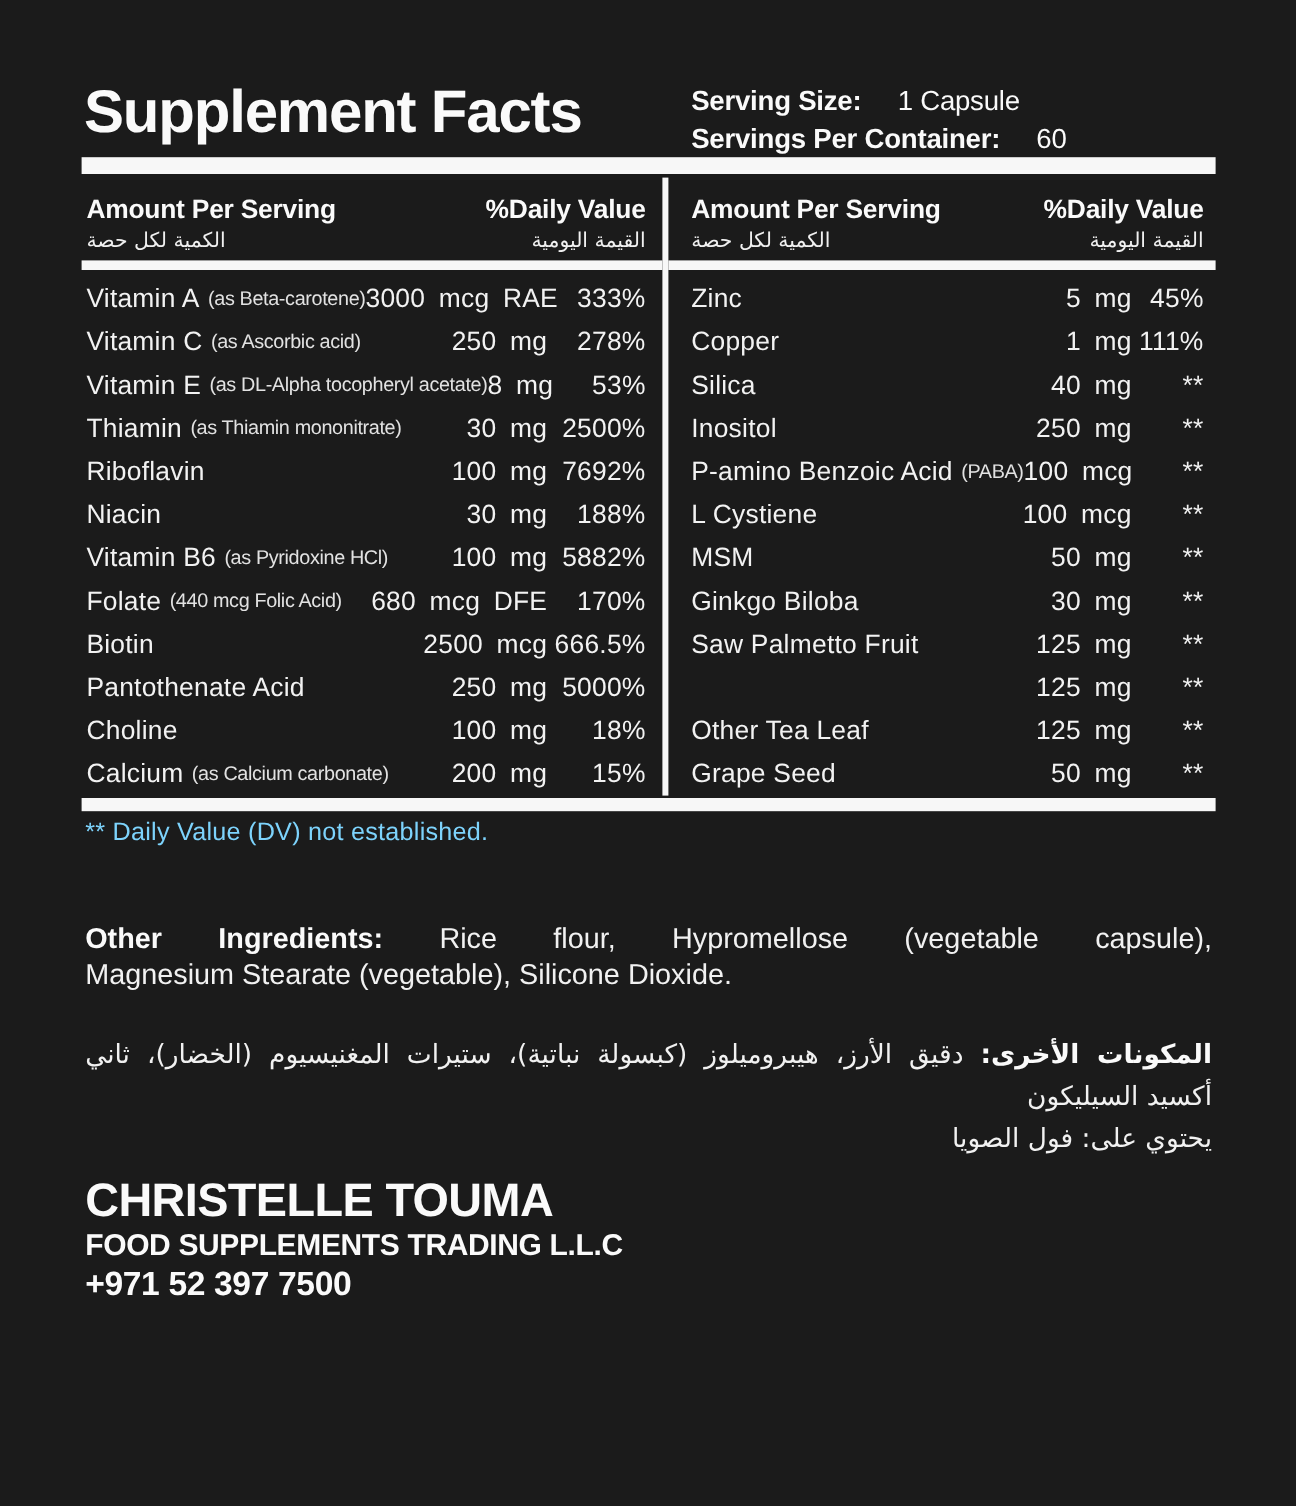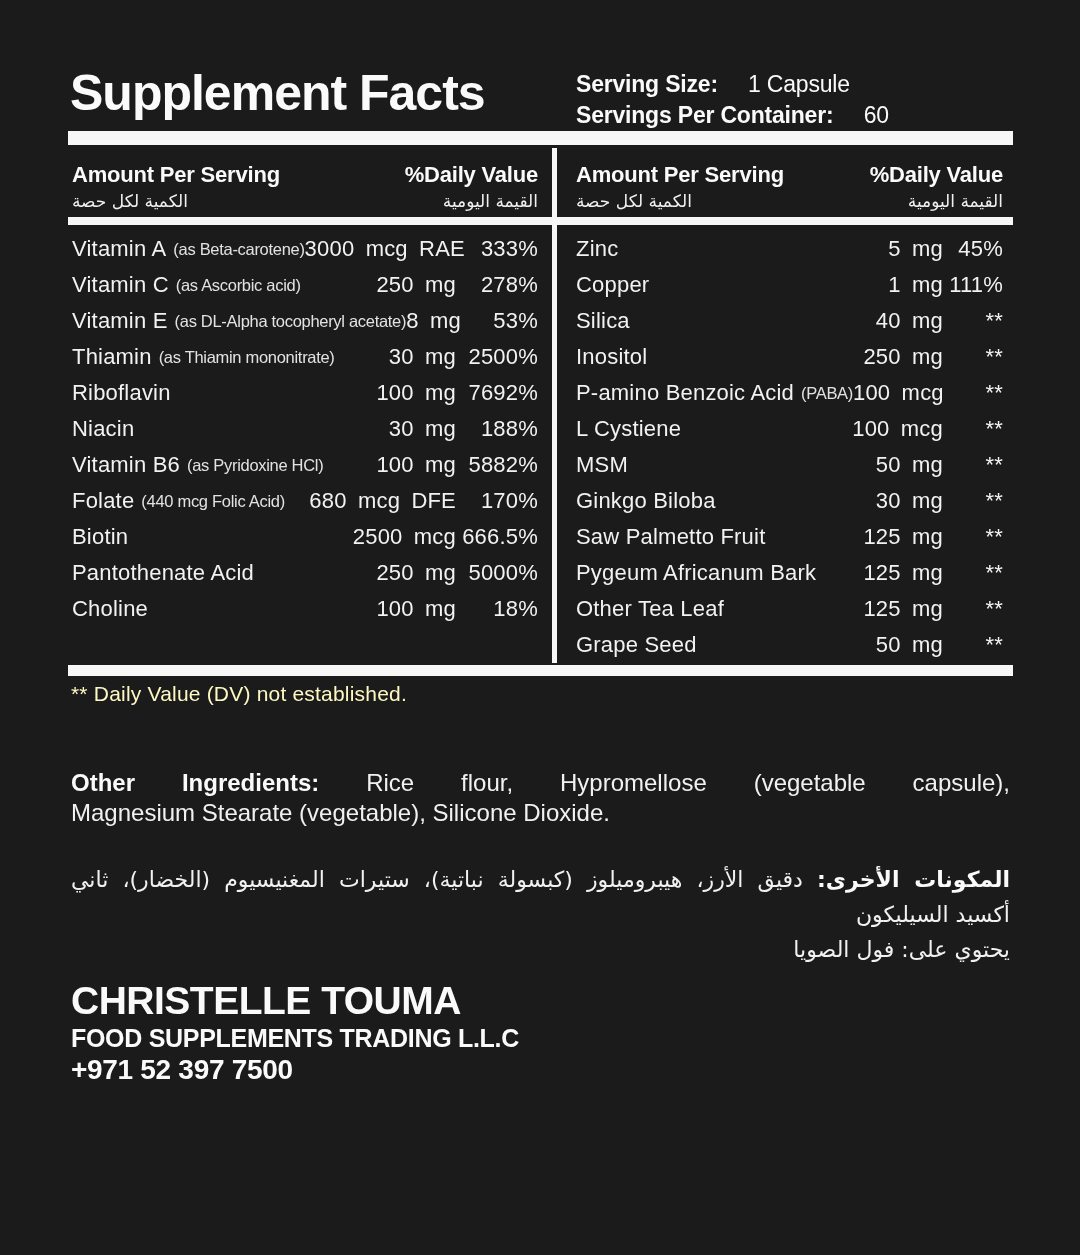--- a/index.html
+++ b/index.html
@@ -67,21 +67,21 @@
   .note{font-size:16.5px;letter-spacing:-0.3px;color:#e2e2e2;white-space:nowrap;margin-left:7px;}
   .note:empty{display:none;}
   .amt{margin-left:auto;font-size:22px;white-space:nowrap;word-spacing:5px;letter-spacing:0.2px;}
   .dv{text-align:right;font-size:22px;white-space:nowrap;letter-spacing:0.2px;}
   .col-left .dv{width:82px;}
   .col-right .dv{width:60px;}
 
   
   .footnote{
     position:absolute;left:71px;top:682px;
-    font-size:21px;letter-spacing:0.2px;color:#fef9c3;
+    font-size:21px;letter-spacing:0.2px;color:#7dd3fc;
   }
 
   
   .other{
     position:absolute;left:71px;top:768px;width:939px;
     font-size:24px;line-height:30px;color:#f1f1f1;
   }
   .other p{margin:0;}
   .other b{font-weight:700;color:#fafafa;}
   .jfull{text-align:justify;text-align-last:justify;}
@@ -198,20 +198,26 @@
     <span class="dv">5000%</span>
   </div>
 
   <div class="row">
     <span class="nm">Choline</span>
 
     <span class="amt">100 mg</span>
     <span class="dv">18%</span>
   </div>
 
+  <div class="row">
+    <span class="nm">Calcium</span>
+    <span class="note">(as Calcium carbonate)</span>
+    <span class="amt">200 mg</span>
+    <span class="dv">15%</span>
+  </div>
 </div>
   </div>
 
   <div class="vdivider"></div>
 
   <div class="col col-right">
     <div class="col-hdr">
       <div class="hdr-cell">
         <div class="hdr-en">Amount Per Serving</div>
         <div class="hdr-ar ar">الكمية لكل حصة</div>
@@ -280,21 +286,20 @@
   </div>
 
   <div class="row">
     <span class="nm">Saw Palmetto Fruit</span>
 
     <span class="amt">125 mg</span>
     <span class="dv">**</span>
   </div>
 
   <div class="row">
-    <span class="nm">Pygeum Africanum Bark</span>
 
     <span class="amt">125 mg</span>
     <span class="dv">**</span>
   </div>
 
   <div class="row">
     <span class="nm">Other Tea Leaf</span>
 
     <span class="amt">125 mg</span>
     <span class="dv">**</span>

